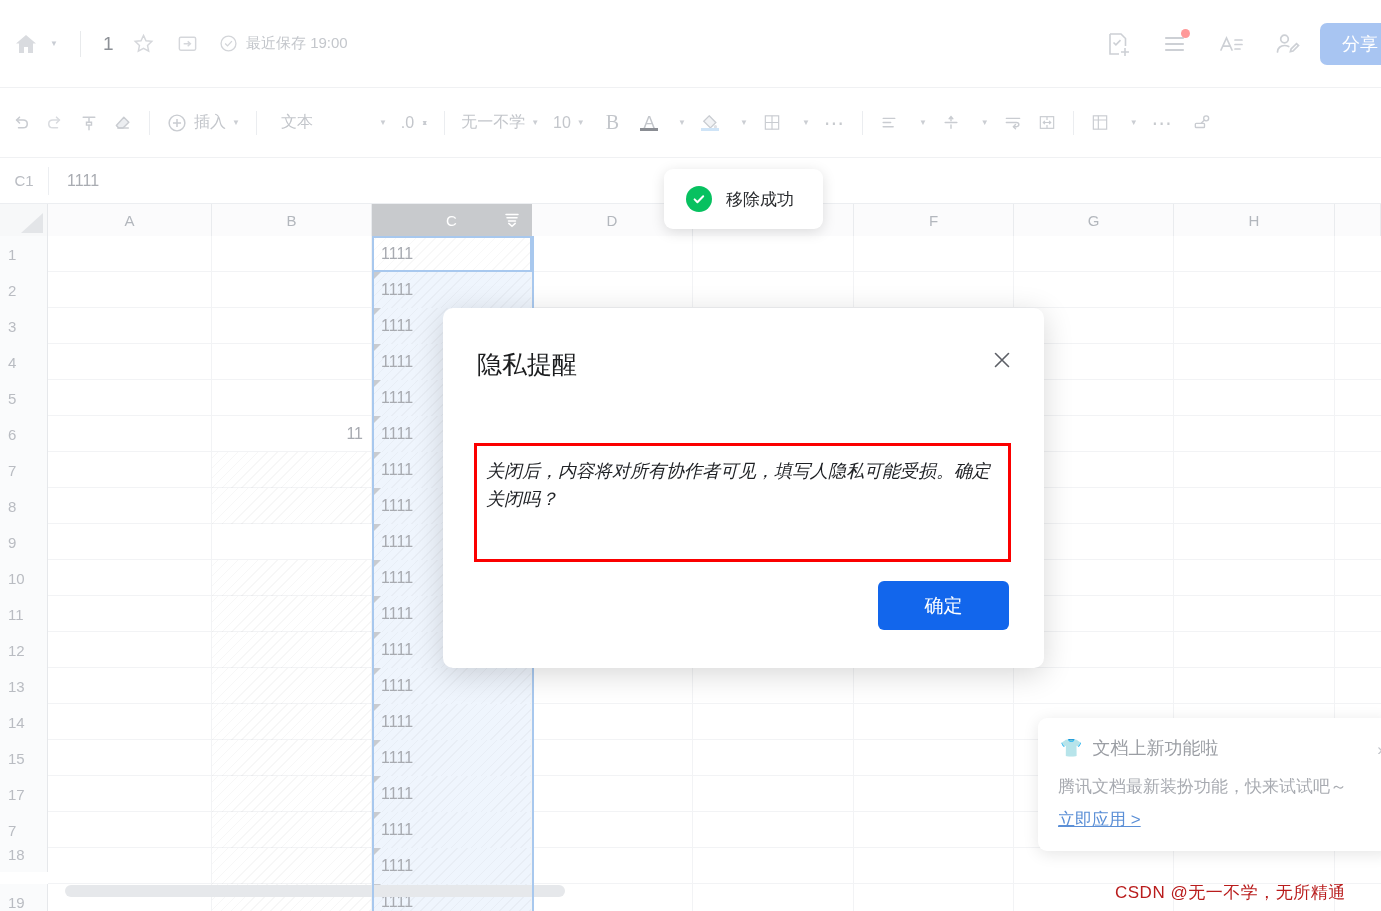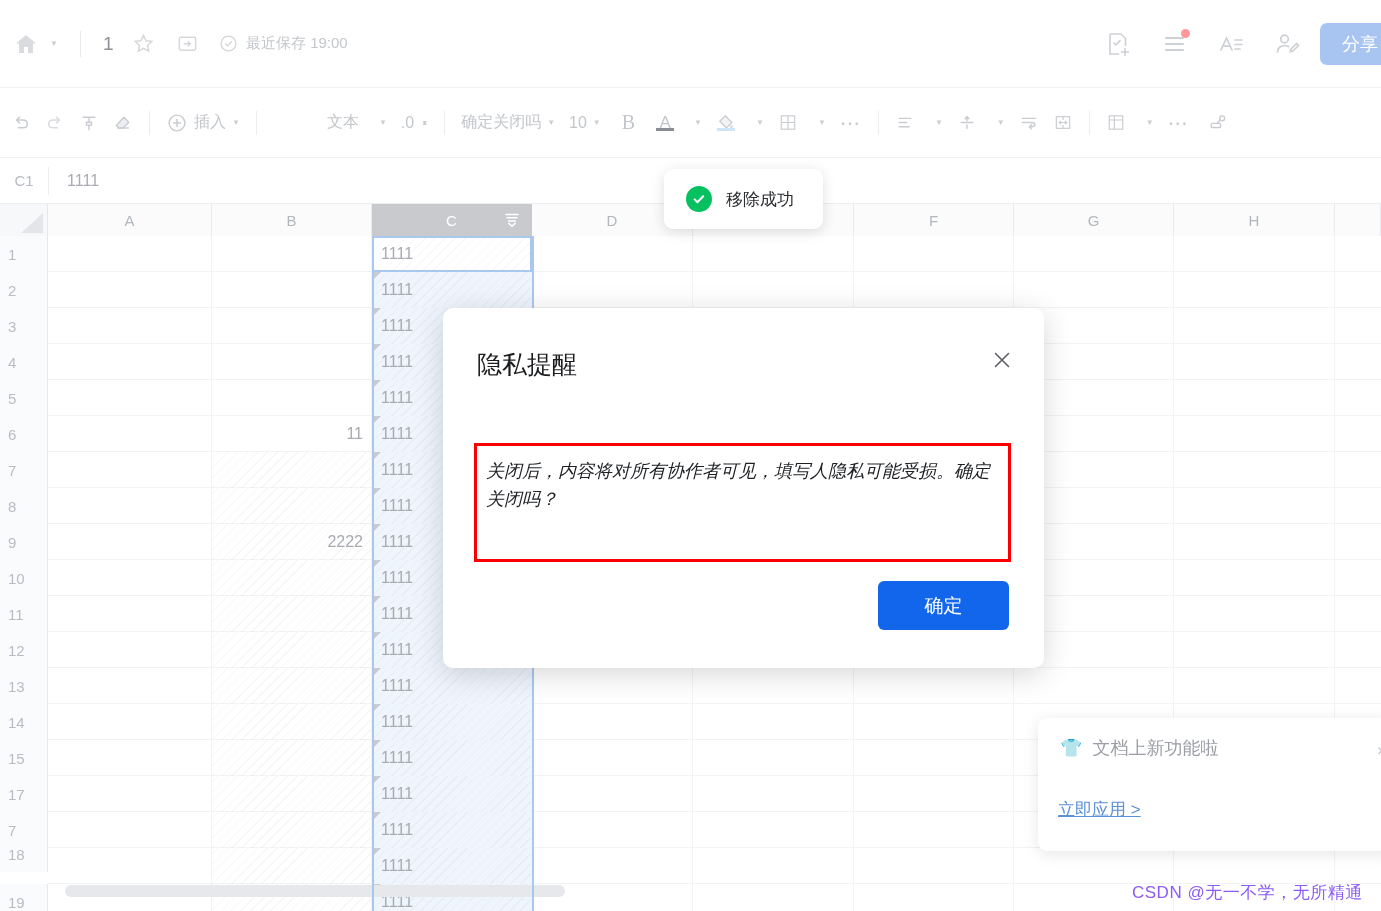--- a/index.html
+++ b/index.html
@@ -40,21 +40,21 @@
     position:absolute; left:0; top:88px; width:1381px; height:70px;
     background:#ffffff; border-bottom:1px solid #f0f1f3;
     display:flex; align-items:center; padding-left:4px; overflow:hidden;
   }
   .tb-item { height:42px; display:flex; align-items:center; justify-content:center;
              padding:0 7px; border-radius:5px; color:#c7cace; font-size:16px; white-space:nowrap; }
   .tb-ico { width:34px; }
   .tb-caret { font-size:8px; color:#cbced3; margin-left:6px; }
   .tb-div { width:1px; height:24px; background:#ebedf0; margin:0 9px; }
   .tb-label { color:#c3c6cb; font-size:16px; }
-  .tb-fixedw { width:100px; justify-content:flex-end; }
+  .tb-fixedw { width:100px; justify-content:flex-start; }
   .spin { display:inline-flex; flex-direction:column; margin-left:7px; line-height:0; }
   .spin span { font-size:7px; color:#c9ccd1; }
   .underline-red { border-bottom:3px solid #8a8d93; width:18px; margin-top:-3px; }
   .underline-blue { border-bottom:3px solid #cfe4f7; width:18px; margin-top:-3px; }
 
   
   .fbar {
     position:absolute; left:0; top:158px; width:1381px; height:46px;
     background:#fff; border-bottom:1px solid #eceef1; display:flex; align-items:center;
   }
@@ -137,27 +137,27 @@
   
   .promo {
     position:absolute; left:1038px; top:718px; width:355px; height:133px;
     background:#ffffff; border-radius:9px;
     box-shadow:0 3px 16px rgba(0,0,0,0.10); z-index:45;
   }
   .promo-row1 { position:absolute; left:22px; top:18px; display:flex; align-items:center; gap:10px; }
   .promo-shirt { font-size:18px; }
   .promo-title { font-size:18px; color:#9b9ea4; white-space:nowrap; }
   .promo-sub { position:absolute; left:20px; top:57px; font-size:17px; color:#a8abb1; white-space:nowrap; }
-  .promo-link { position:absolute; left:20px; top:80px; font-size:17px; color:#5b8fd6;
+  .promo-link { position:absolute; left:20px; top:90px; font-size:17px; color:#5b8fd6;
                 text-decoration:underline; white-space:nowrap; }
   .promo-arrow { position:absolute; right:10px; top:22px; font-size:17px; color:#c2c5ca; }
 
   
-  .watermark { position:absolute; left:1115px; top:881px; font-size:17px; color:#8b5cf6;
-               letter-spacing:.5px; z-index:70; white-space:nowrap;margin-left:17px; }
+  .watermark { position:absolute; left:1115px; top:881px; font-size:17px; color:#b91c1c;
+               letter-spacing:.5px; z-index:70; white-space:nowrap; }
 </style>
 </head>
 <body>
 
 <div id="app">
 
   <div class="header">
     <div class="hdr-left">
       <div class="home-icon">
         <svg width="26" height="26" viewBox="0 0 26 26">
@@ -270,21 +270,21 @@
       <span class="tb-label">.0</span>
       <span class="spin">
           <span>▲</span>
           <span>▼</span>
         </span>
     </div>
 
     <div class="tb-div"></div>
 
     <div class="tb-item">
-      <span class="tb-label">确定关闭吗</span>
+      <span class="tb-label">无一不学</span>
       <span class="tb-caret">▼</span>
     </div>
     <div class="tb-item">
       <span class="tb-label">10</span>
       <span class="tb-caret">▼</span>
     </div>
 
     <div class="tb-item" style="padding:0 14px">
       <span style="font-size:20px; color:#c3c6cb; font-family:'Liberation Serif',serif;">B</span>
     </div>
@@ -537,23 +537,20 @@
           </div>
           <div class="cell" style="left: 484px; width: 161px;"></div>
           <div class="cell" style="left: 645px; width: 161px;"></div>
           <div class="cell" style="left: 806px; width: 160px;"></div>
           <div class="cell" style="left: 966px; width: 160px;"></div>
           <div class="cell" style="left: 1126px; width: 161px;"></div>
         </div>
         <div class="rowhdr" style="top: 320px; height: 36px;">9</div>
         <div class="gridrow" style="top: 320px; width: 1333px;">
           <div class="cell" style="left: 0px; width: 164px;"></div>
-          <div class="cell hatch" style="left: 164px; width: 160px;">
-            <span class="val r">2222</span>
-          </div>
           <div class="cell bluehatch" style="left: 324px; width: 160px;">
             <span class="val">1111</span>
             <span class="corner-mark"></span>
           </div>
           <div class="cell" style="left: 484px; width: 161px;"></div>
           <div class="cell" style="left: 645px; width: 161px;"></div>
           <div class="cell" style="left: 806px; width: 160px;"></div>
           <div class="cell" style="left: 966px; width: 160px;"></div>
           <div class="cell" style="left: 1126px; width: 161px;"></div>
         </div>
@@ -727,18 +724,19 @@
       <div class="btn btn-ok">确定</div>
     </div>
   </div>
 
   <div class="promo">
     <div class="promo-row1">
       <span class="promo-shirt">👕</span>
       <span class="promo-title">文档上新功能啦</span>
     </div>
     <div class="promo-arrow">›</div>
+    <div class="promo-sub">腾讯文档最新装扮功能，快来试试吧～</div>
     <div class="promo-link">立即应用 &gt;</div>
   </div>
 
   <div class="watermark">CSDN @无一不学，无所精通</div>
 
 </div>
 
 </body></html>

